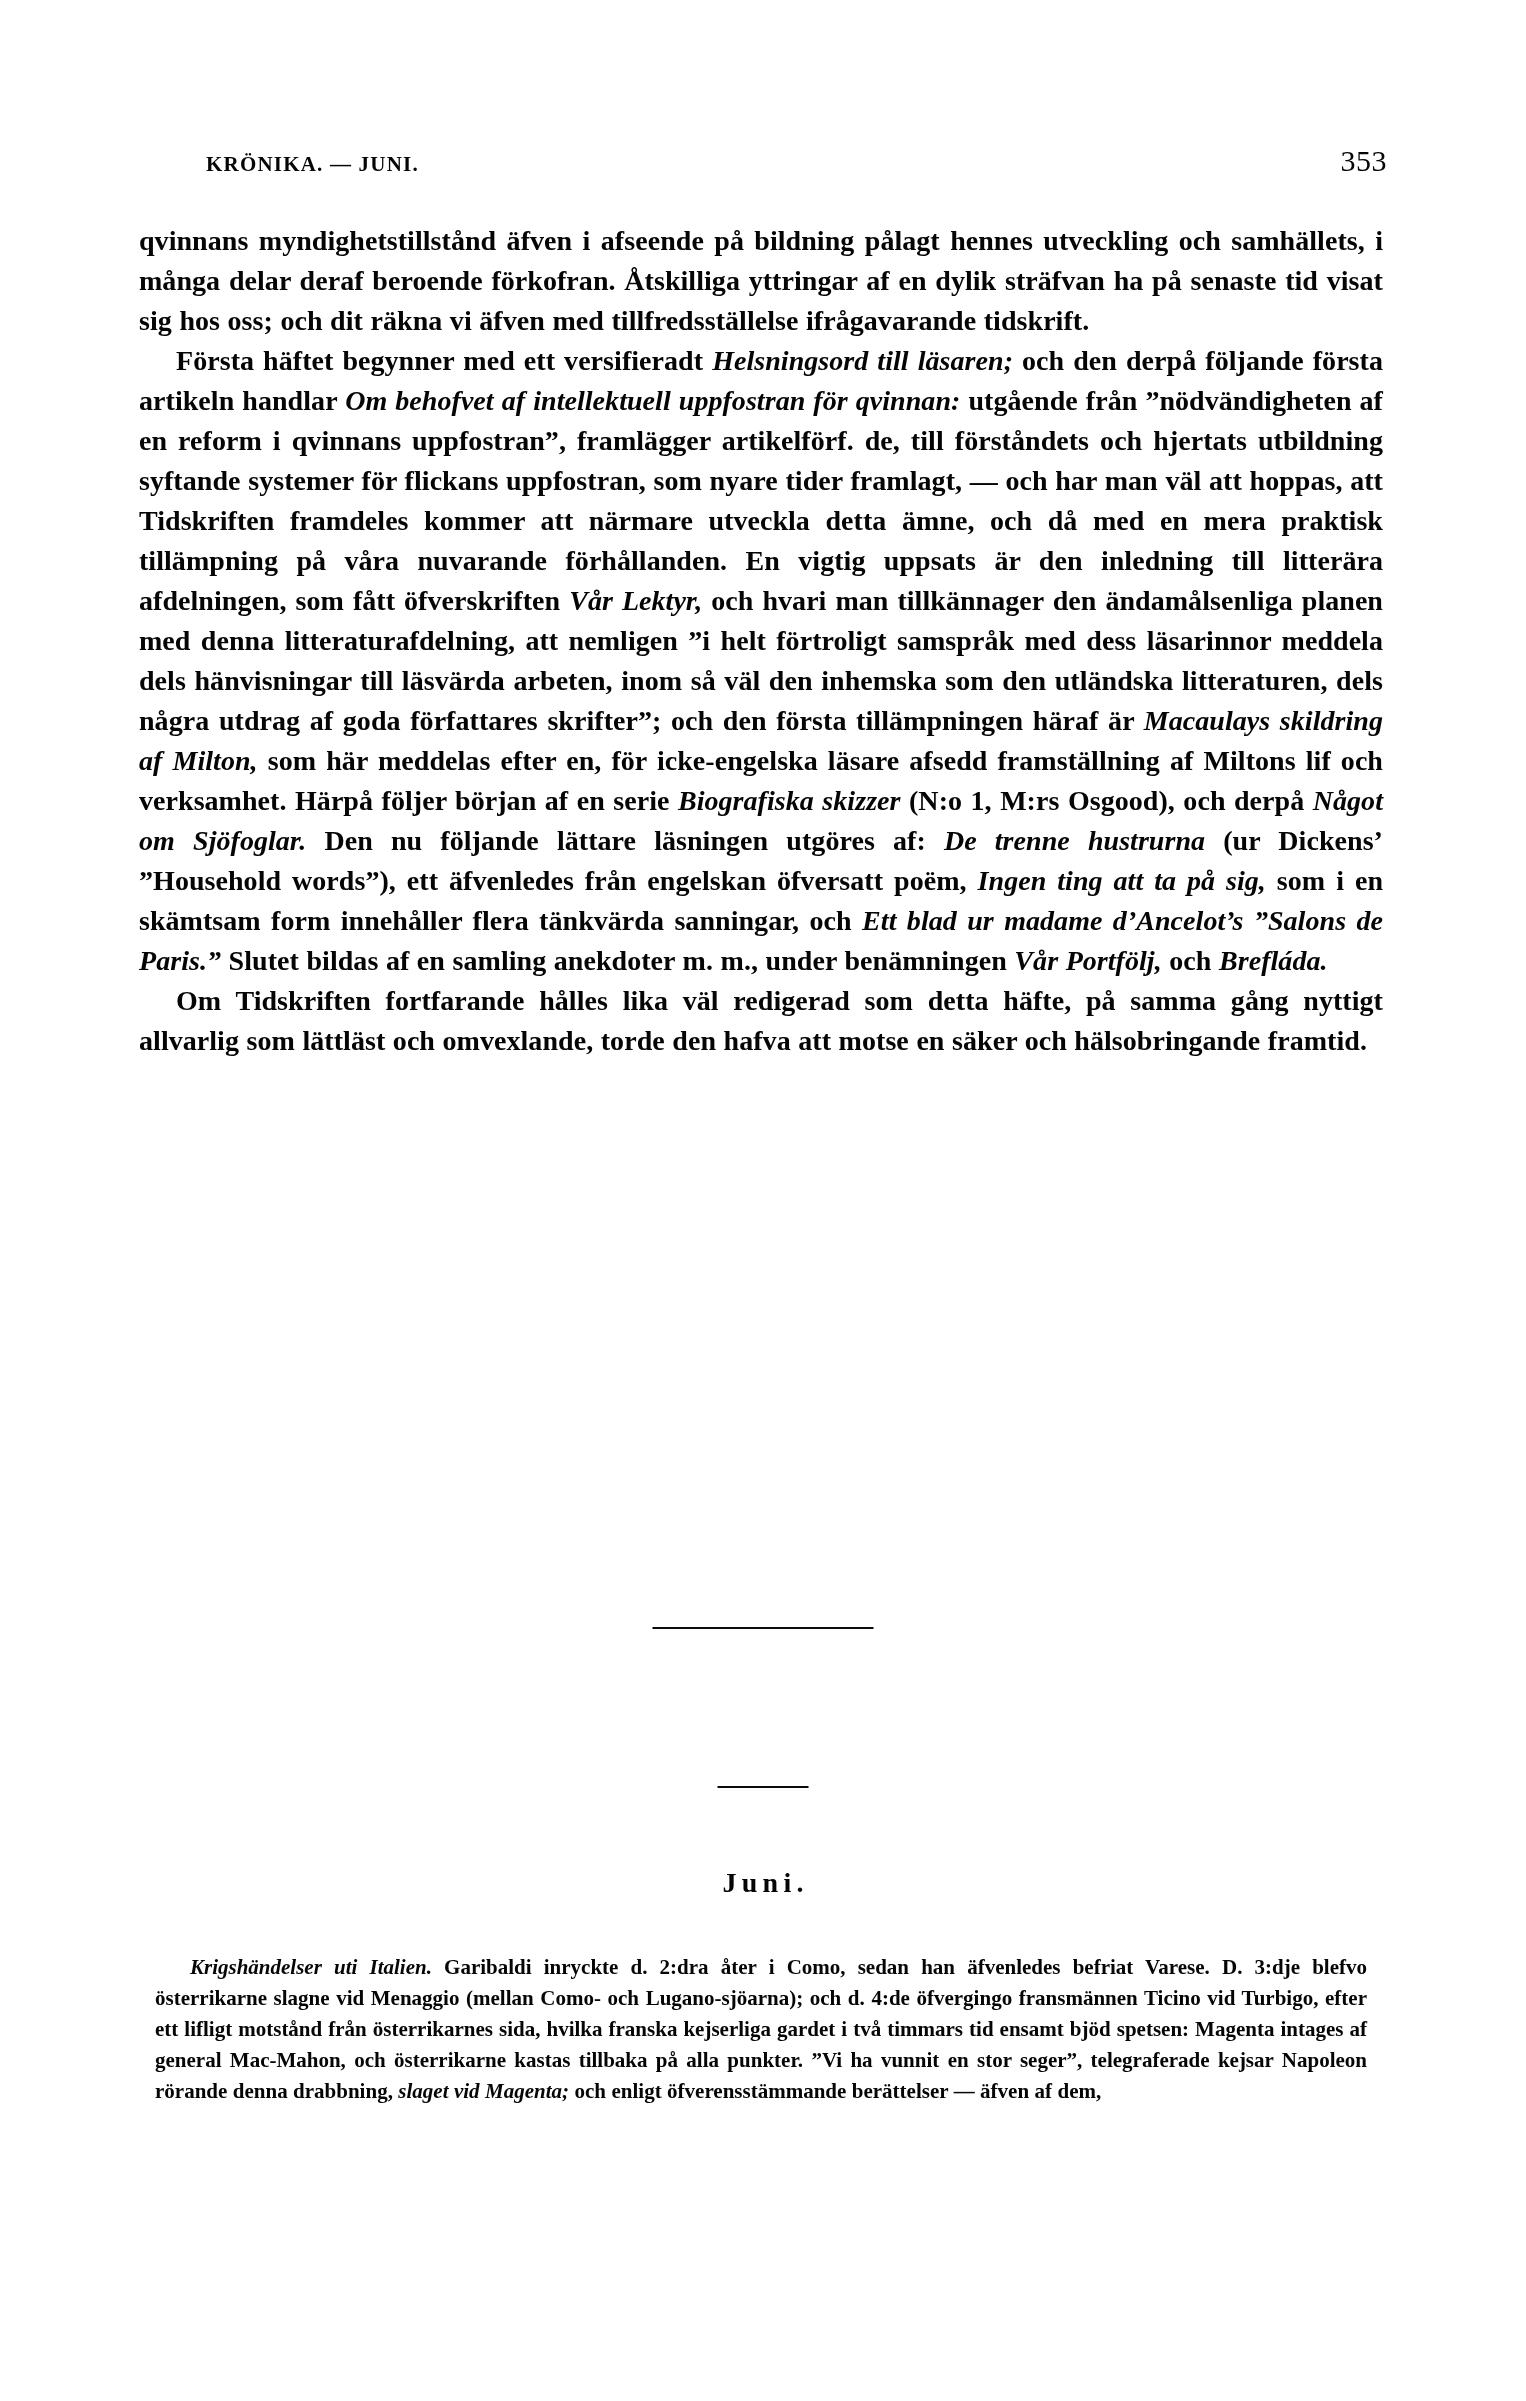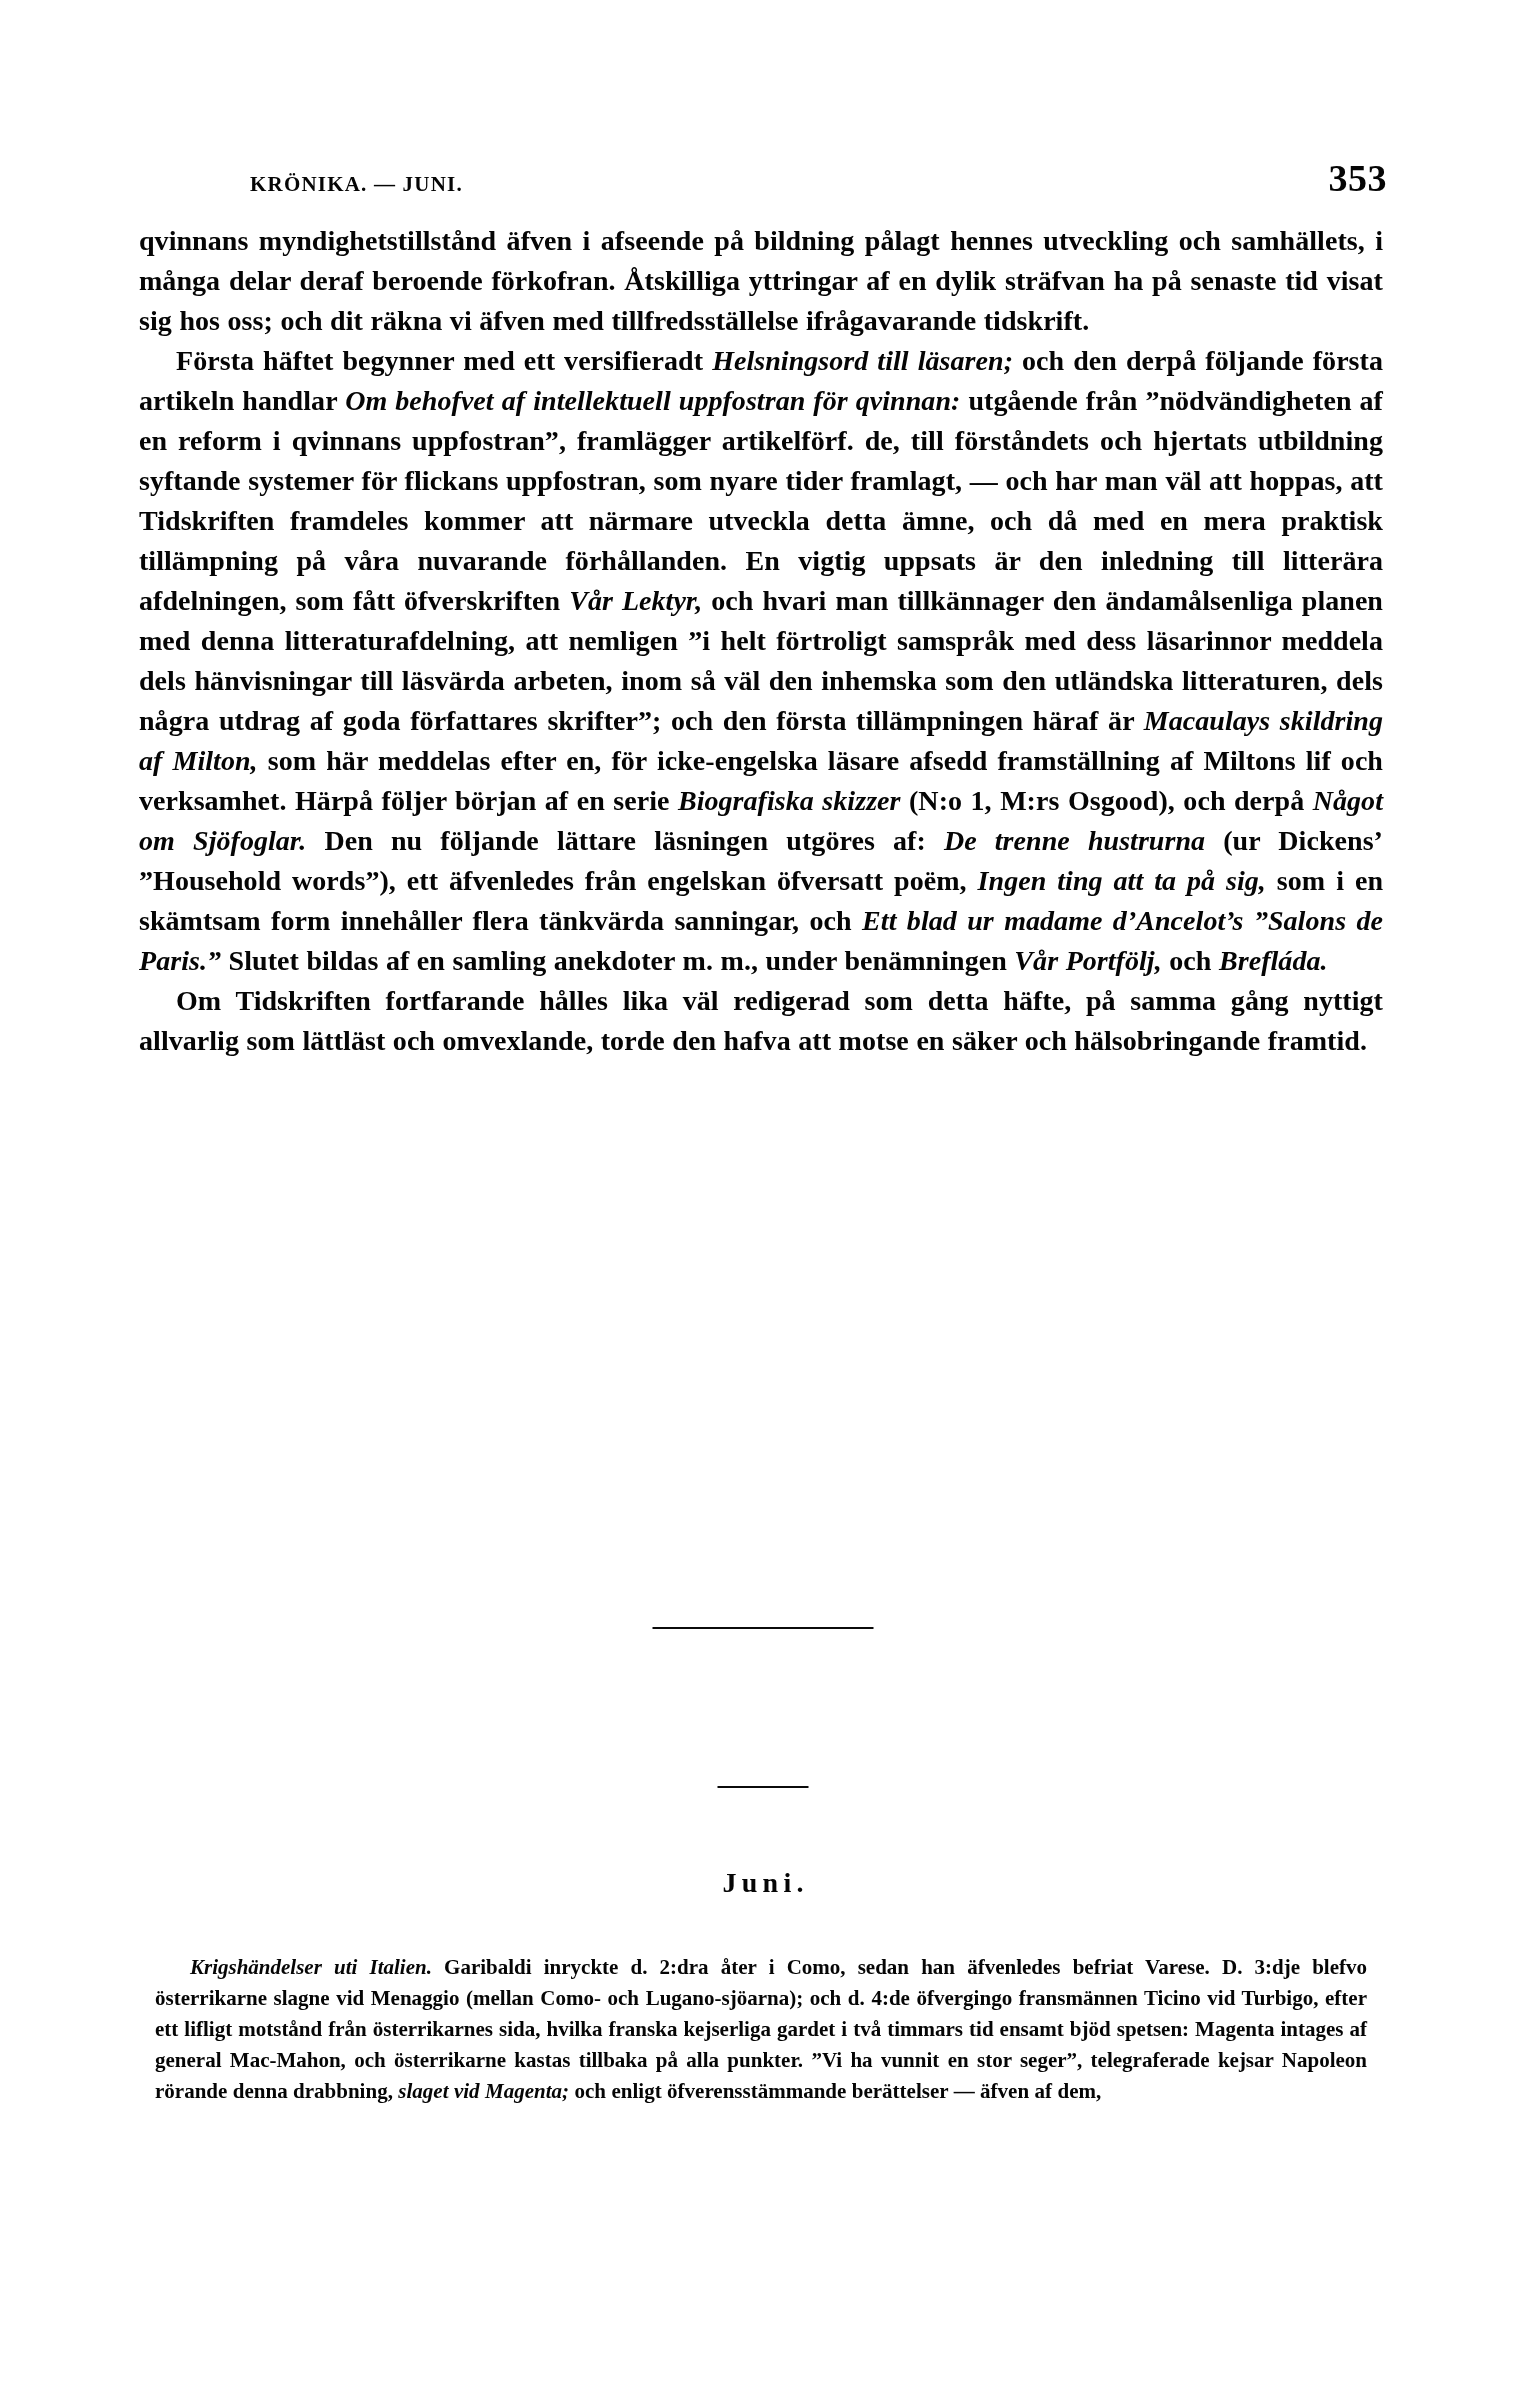--- a/index.html
+++ b/index.html
@@ -32,28 +32,27 @@
     height: 34px;
     display: flex;
     align-items: baseline;
     justify-content: space-between;
   }
   .running-head-title {
     font-size: 21px;
     letter-spacing: 1.2px;
     font-weight: 700;
     text-transform: uppercase;
-    margin-left: 111px;
+    margin-left: 67px;
     white-space: nowrap;
   }
   .running-head-folio {
-    font-size: 38px;
-    font-weight: 700;
+    font-size: 30px;
+    font-weight: 400;
     letter-spacing: 0.5px;
-    margin-top: 12px;
   }
 
   
   .body-col {
     position: absolute;
     left: 139px;
     top: 207px;
     width: 1244px;
     margin-top: 14px;
   }

